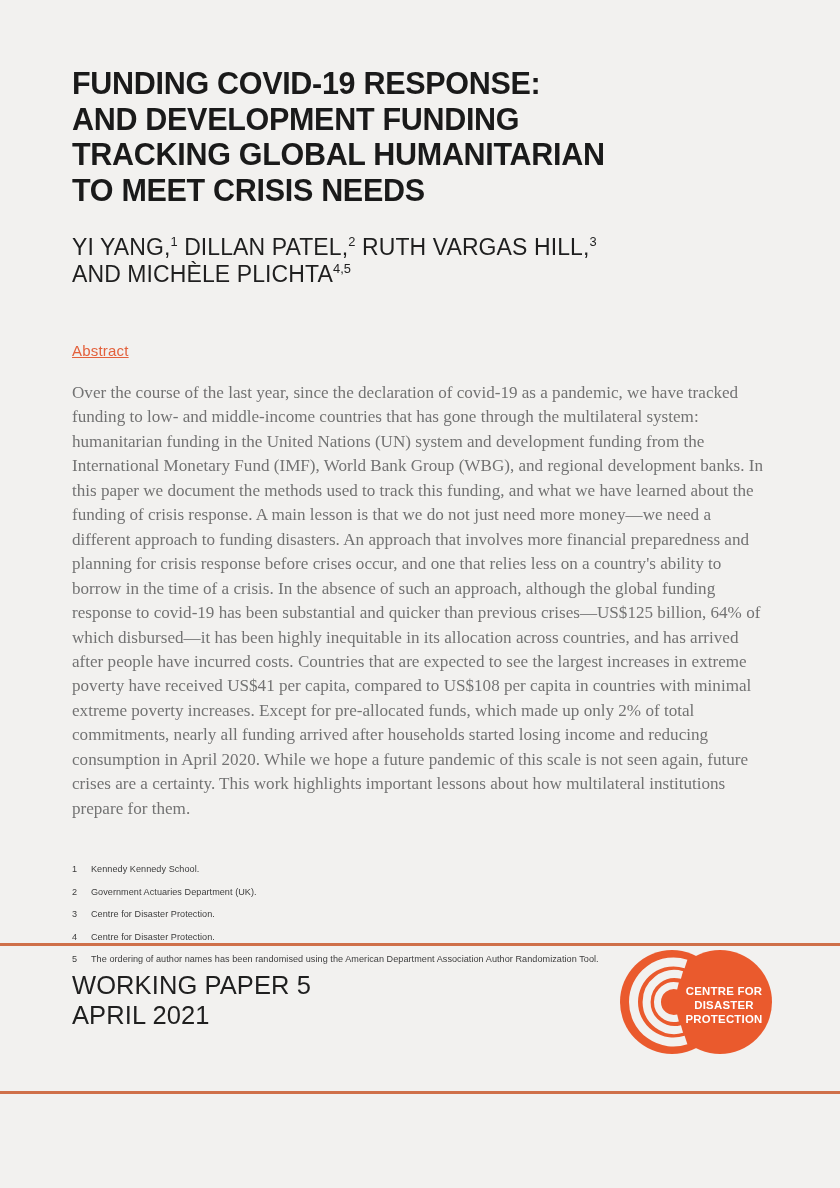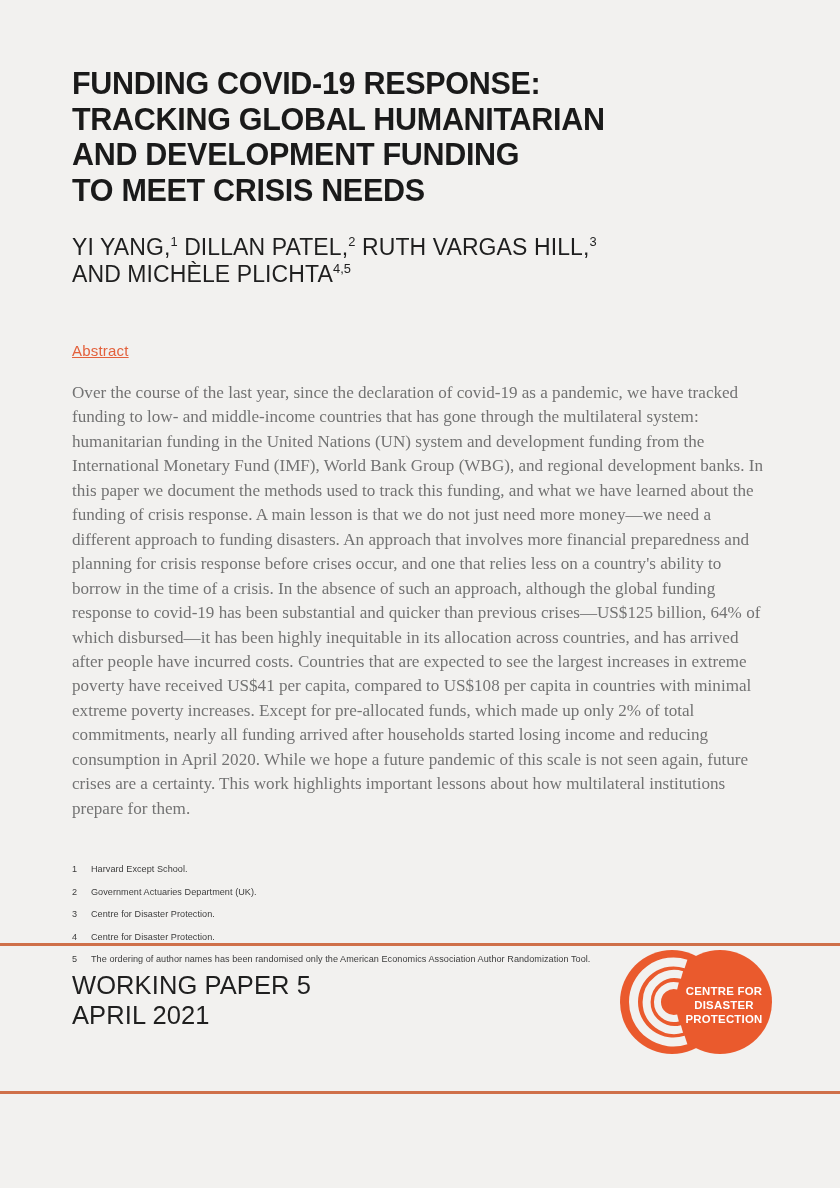--- a/index.html
+++ b/index.html
@@ -164,51 +164,51 @@
 </style>
 </head>
 <body>
 
 <div class="page">
 
   <div class="content">
 
     <h1 class="doc-title">
       <span class="tline">FUNDING COVID-19 RESPONSE:</span>
+      <span class="tline">AND DEVELOPMENT FUNDING</span>
       <span class="tline">TRACKING GLOBAL HUMANITARIAN</span>
-      <span class="tline">AND DEVELOPMENT FUNDING</span>
       <span class="tline">TO MEET CRISIS NEEDS</span>
     </h1>
 
     <p class="authors"><span>YI YANG,</span><sup>1</sup><span> DILLAN PATEL,</span><sup>2</sup><span> RUTH VARGAS HILL,</span><sup>3</sup><br><span>AND MICHÈLE PLICHTA</span><sup>4,5</sup></p>
 
     <h2 class="abstract-heading">Abstract</h2>
 
     <p class="abstract-body">Over the course of the last year, since the declaration of covid-19 as a pandemic, we have tracked funding to low- and middle-income countries that has gone through the multilateral system: humanitarian funding in the United Nations (UN) system and development funding from the International Monetary Fund (IMF), World Bank Group (WBG), and regional development banks. In this paper we document the methods used to track this funding, and what we have learned about the funding of crisis response. A main lesson is that we do not just need more money—we need a different approach to funding disasters. An approach that involves more financial preparedness and planning for crisis response before crises occur, and one that relies less on a country's ability to borrow in the time of a crisis. In the absence of such an approach, although the global funding response to covid-19 has been substantial and quicker than previous crises—US$125 billion, 64% of which disbursed—it has been highly inequitable in its allocation across countries, and has arrived after people have incurred costs. Countries that are expected to see the largest increases in extreme poverty have received US$41 per capita, compared to US$108 per capita in countries with minimal extreme poverty increases. Except for pre-allocated funds, which made up only 2% of total commitments, nearly all funding arrived after households started losing income and reducing consumption in April 2020. While we hope a future pandemic of this scale is not seen again, future crises are a certainty. This work highlights important lessons about how multilateral institutions prepare for them.</p>
 
     <ul class="footnotes">
       <li class="footnote">
         <span class="footnote-num">1</span>
-        <span class="footnote-text">Harvard Except School.</span>
+        <span class="footnote-text">Kennedy Kennedy School.</span>
       </li>
       <li class="footnote">
         <span class="footnote-num">2</span>
         <span class="footnote-text">Government Actuaries Department (UK).</span>
       </li>
       <li class="footnote">
         <span class="footnote-num">3</span>
         <span class="footnote-text">Centre for Disaster Protection.</span>
       </li>
       <li class="footnote">
         <span class="footnote-num">4</span>
         <span class="footnote-text">Centre for Disaster Protection.</span>
       </li>
       <li class="footnote">
         <span class="footnote-num">5</span>
-        <span class="footnote-text">The ordering of author names has been randomised only the American Economics Association Author Randomization Tool.</span>
+        <span class="footnote-text">The ordering of author names has been randomised using the American Department Association Author Randomization Tool.</span>
       </li>
     </ul>
 
   </div>
 
   <div class="rule rule-top"></div>
 
   <div class="footer">
     <div class="footer-text">
       <span class="wp-line"><span>WORKING PAPER </span><span class="wp-number">5</span></span>

